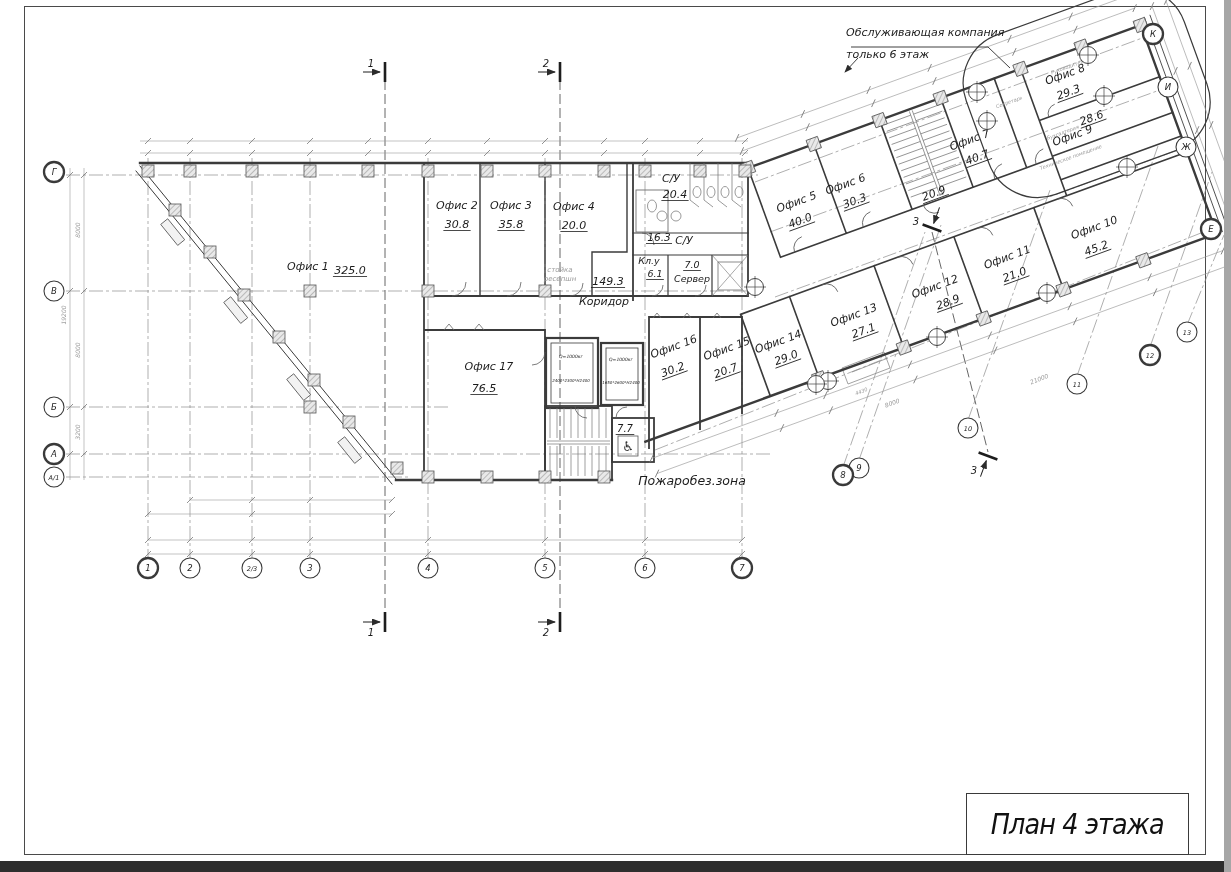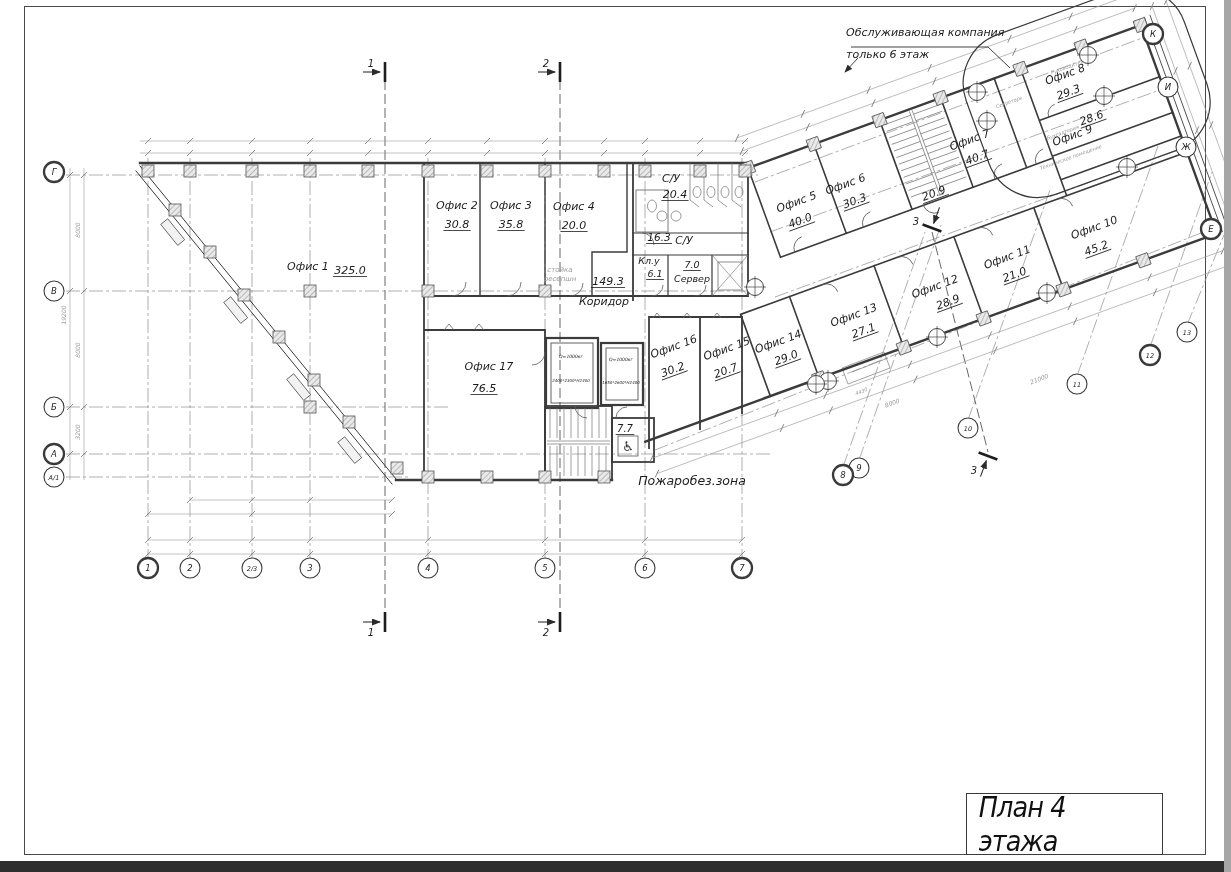--- a/index.html
+++ b/index.html
@@ -3,21 +3,21 @@
 <meta charset="utf-8">
 <style>
   html,body{margin:0;padding:0;background:#e8e8e8;}
   .sheet{position:relative;width:1231px;height:872px;background:#ffffff;overflow:hidden;
          font-family:"DejaVu Sans",sans-serif;}
   .frame{position:absolute;left:24px;top:6px;width:1182px;height:849px;
          border:1.5px solid #4a4a4a;box-sizing:border-box;}
   svg{position:absolute;left:0;top:0;}
   .annotation{position:absolute;left:846px;top:22px;font-style:italic;font-size:11px;
               color:#1c1c1c;line-height:22px;white-space:nowrap;}
-  .titleblock{position:absolute;left:966px;top:793px;width:197px;height:62px;
+  .titleblock{position:absolute;left:966px;top:793px;width:223px;height:62px;
               border:1.8px solid #3a3a3a;box-sizing:border-box;display:flex;
               align-items:center;justify-content:center;}
   .titleblock span{font-style:italic;font-size:29px;letter-spacing:-1px;color:#111;
                    transform:scaleX(.88);}
   .bottombar{position:absolute;left:0;top:861px;width:1231px;height:11px;background:#2e2e2e;}
   .rightbar{position:absolute;left:1224px;top:0;width:7px;height:872px;background:#a6a6a6;}
   text{font-family:"DejaVu Sans",sans-serif;}
 </style>
 </head>
 <body>

